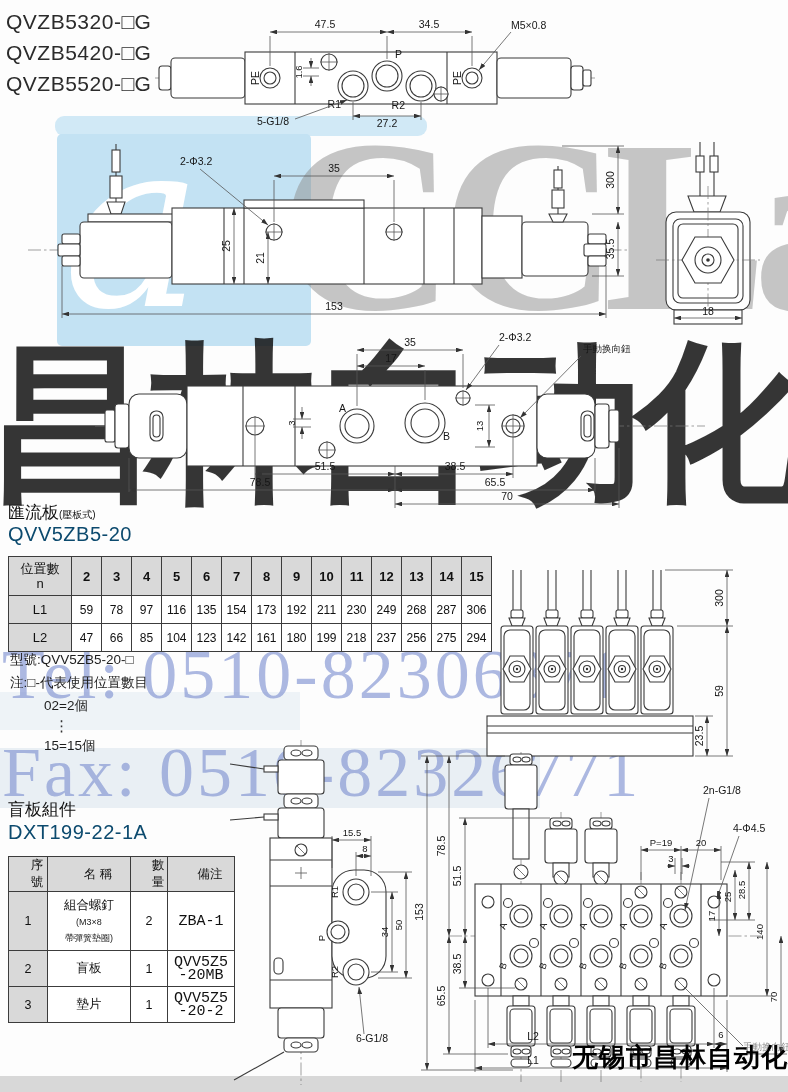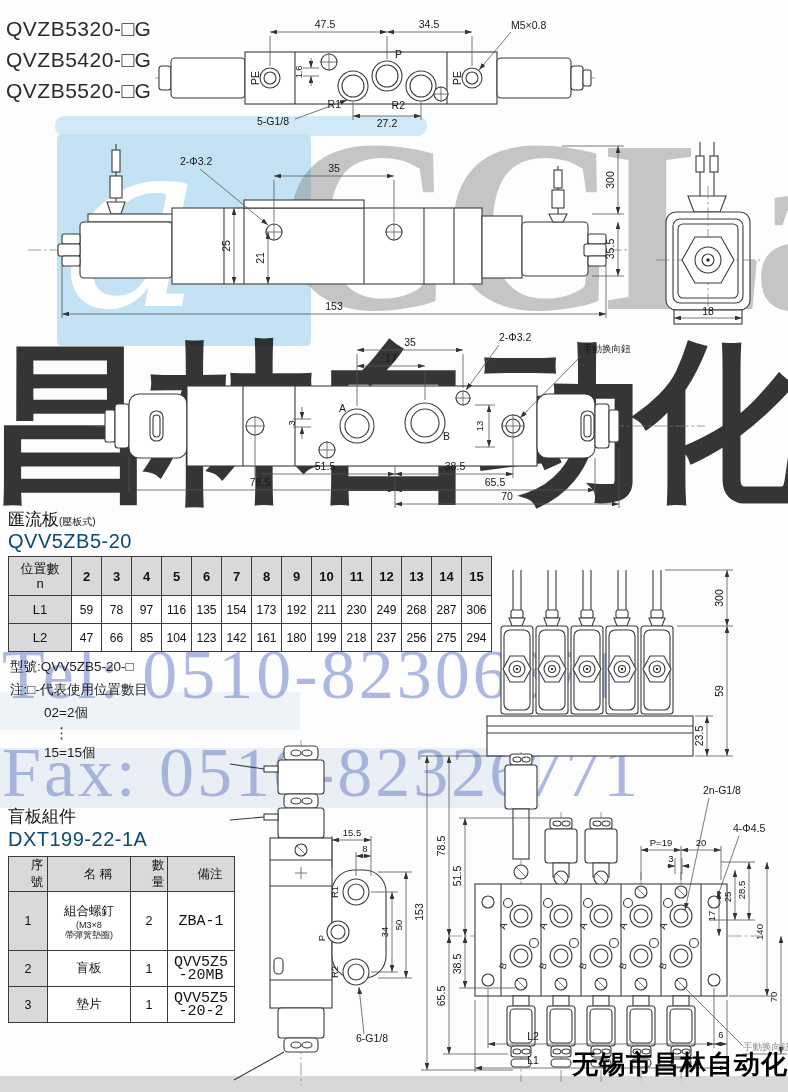--- a/index.html
+++ b/index.html
@@ -1,18 +1,18 @@
 <!DOCTYPE html>
 <html><head>
 <meta charset="utf-8">
 <style>
   html,body{margin:0;padding:0;background:#fff;}
   #canvas{position:relative;width:788px;height:1092px;background:#fdfdfd;overflow:hidden;
           font-family:"Liberation Sans",sans-serif;}
-  .abs{position:absolute;margin-top:7px;}
+  .abs{position:absolute;}
   .z1{z-index:1}.z2{z-index:2}.z3{z-index:3}.z9{z-index:9}
   
   .wm{position:absolute;pointer-events:none;}
   .wm-strip{left:55px;top:116px;width:372px;height:20px;background:#cfe8f5;border-radius:9px;opacity:.95;}
   .wm-block{left:57px;top:134px;width:254px;height:212px;background:#c3e2f3;border-radius:5px;overflow:hidden;}
   .wm-a{position:absolute;left:6px;top:-46px;font:italic 400 235px "DejaVu Serif",serif;color:#fff;}
   .wm-cclair{left:278px;top:104px;font-family:"Liberation Serif",serif;font-weight:700;font-size:245px;
              color:#8f8f8f;opacity:.5;letter-spacing:-14px;white-space:nowrap;line-height:1;}
   .wm-cn{left:-14px;top:336px;font-size:172px;font-weight:900;color:#101010;opacity:.84;
          letter-spacing:-10px;white-space:nowrap;line-height:1;}
@@ -49,21 +49,21 @@
   .ltable td.colhead{background:#d9d9d9;font-weight:700;font-size:13px;width:27px;}
   .ltable td.val{background:#fff;font-size:12px;height:27px;width:27px;}
   .ptable{left:8px;top:856px;}
   .ptable th,.ptable td{border:1.4px solid #3c3c3c;text-align:center;color:#111;font-size:12.5px;padding:0 2px;}
   .ptable th{background:#d9d9d9;font-weight:400;height:26px;padding-left:20px;}
   .ptable td.no{background:#d9d9d9;width:34px;}
   .ptable td{background:#fff;}
   .ptable .name{width:78px;}
   .ptable .qty{width:32px;}
   .ptable .note{width:62px;white-space:pre-line;line-height:13px;font-size:15px;font-family:Liberation Mono, monospace;}
-  .ptable .nsub{font-size:9px;white-space:pre-line;line-height:10px;color:#222;}
+  .ptable .nsub{font-size:9px;white-space:pre-line;line-height:16px;color:#222;}
   .ptable tr.r1 td{height:58px;}
   .ptable tr.rs td{height:35px;}
   
   svg{position:absolute;overflow:visible;z-index:2;}
   svg text{font:10.5px "Liberation Sans",sans-serif;fill:#161616;}
   text.sm{font-size:9.5px;}
   text.gray{fill:#8a8a8a;}
   .fw{fill:#fff;stroke:#3b3b3b;stroke-width:1.1;}
   .ln{fill:none;stroke:#3b3b3b;stroke-width:1.1;}
   .cl{fill:none;stroke:#777;stroke-width:.7;stroke-dasharray:13 3 2.5 3;}

